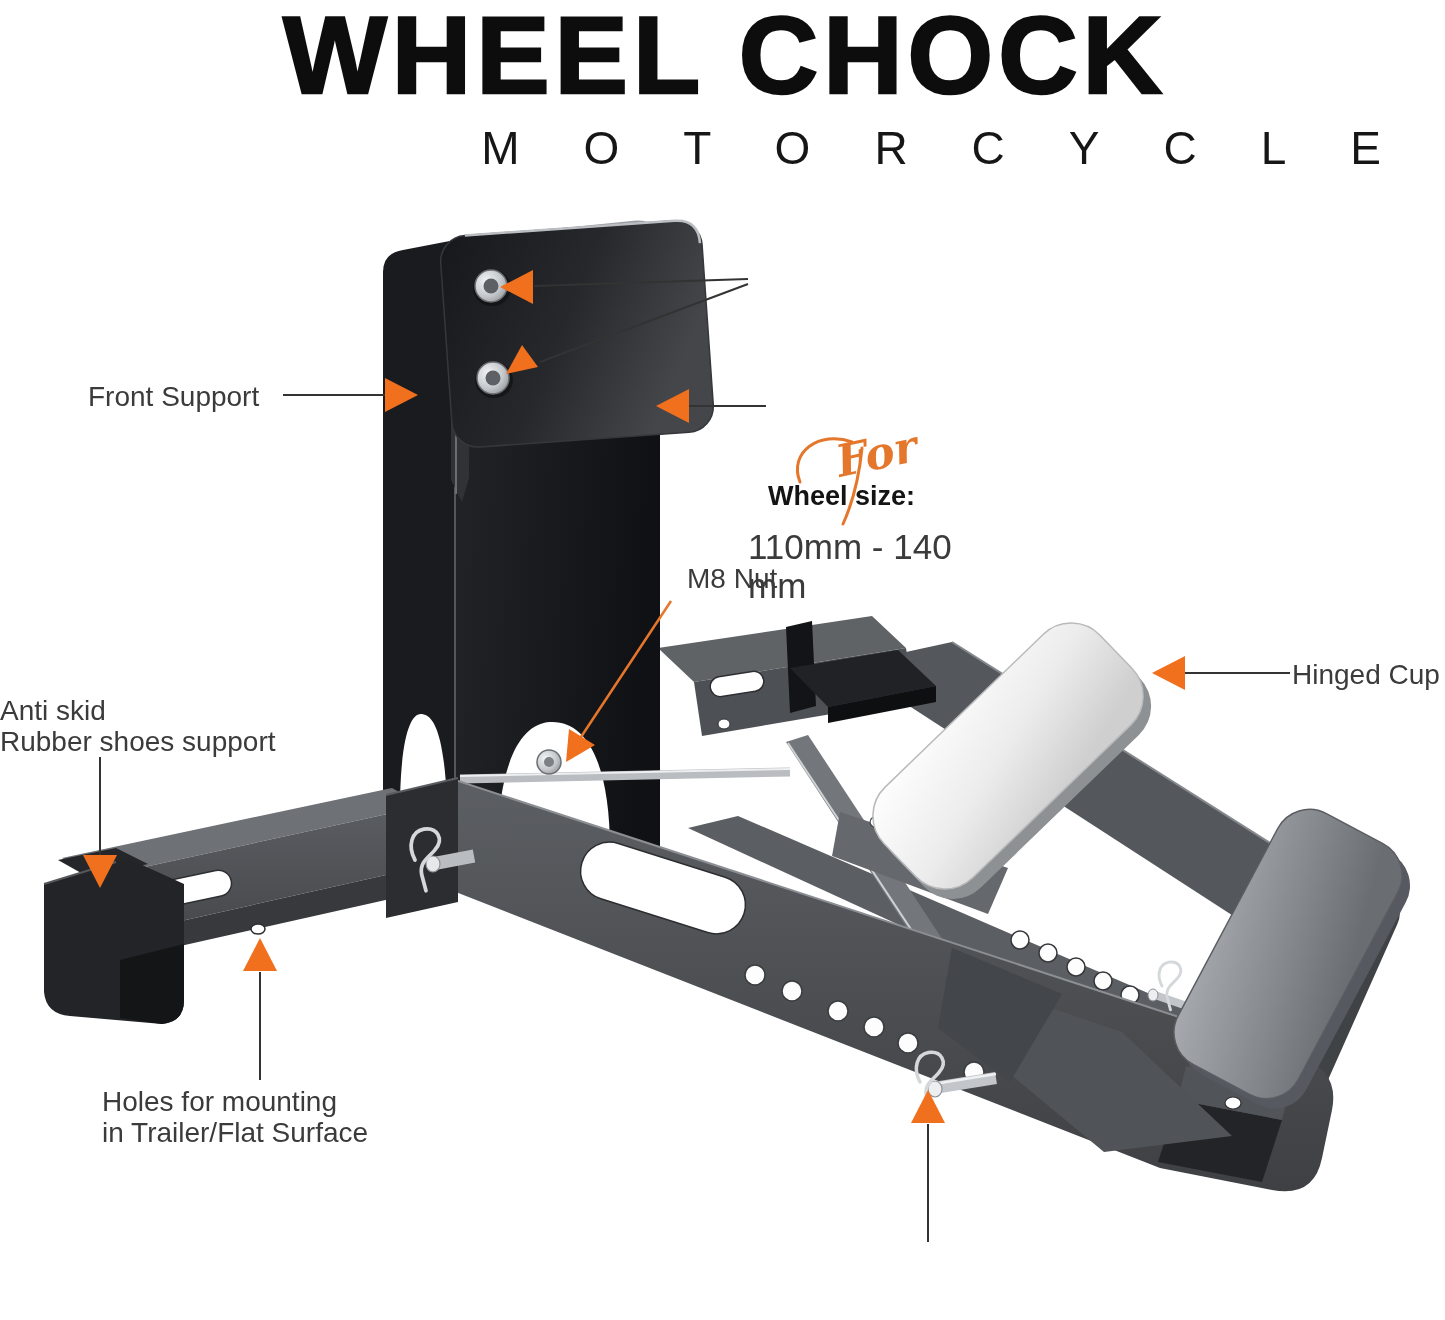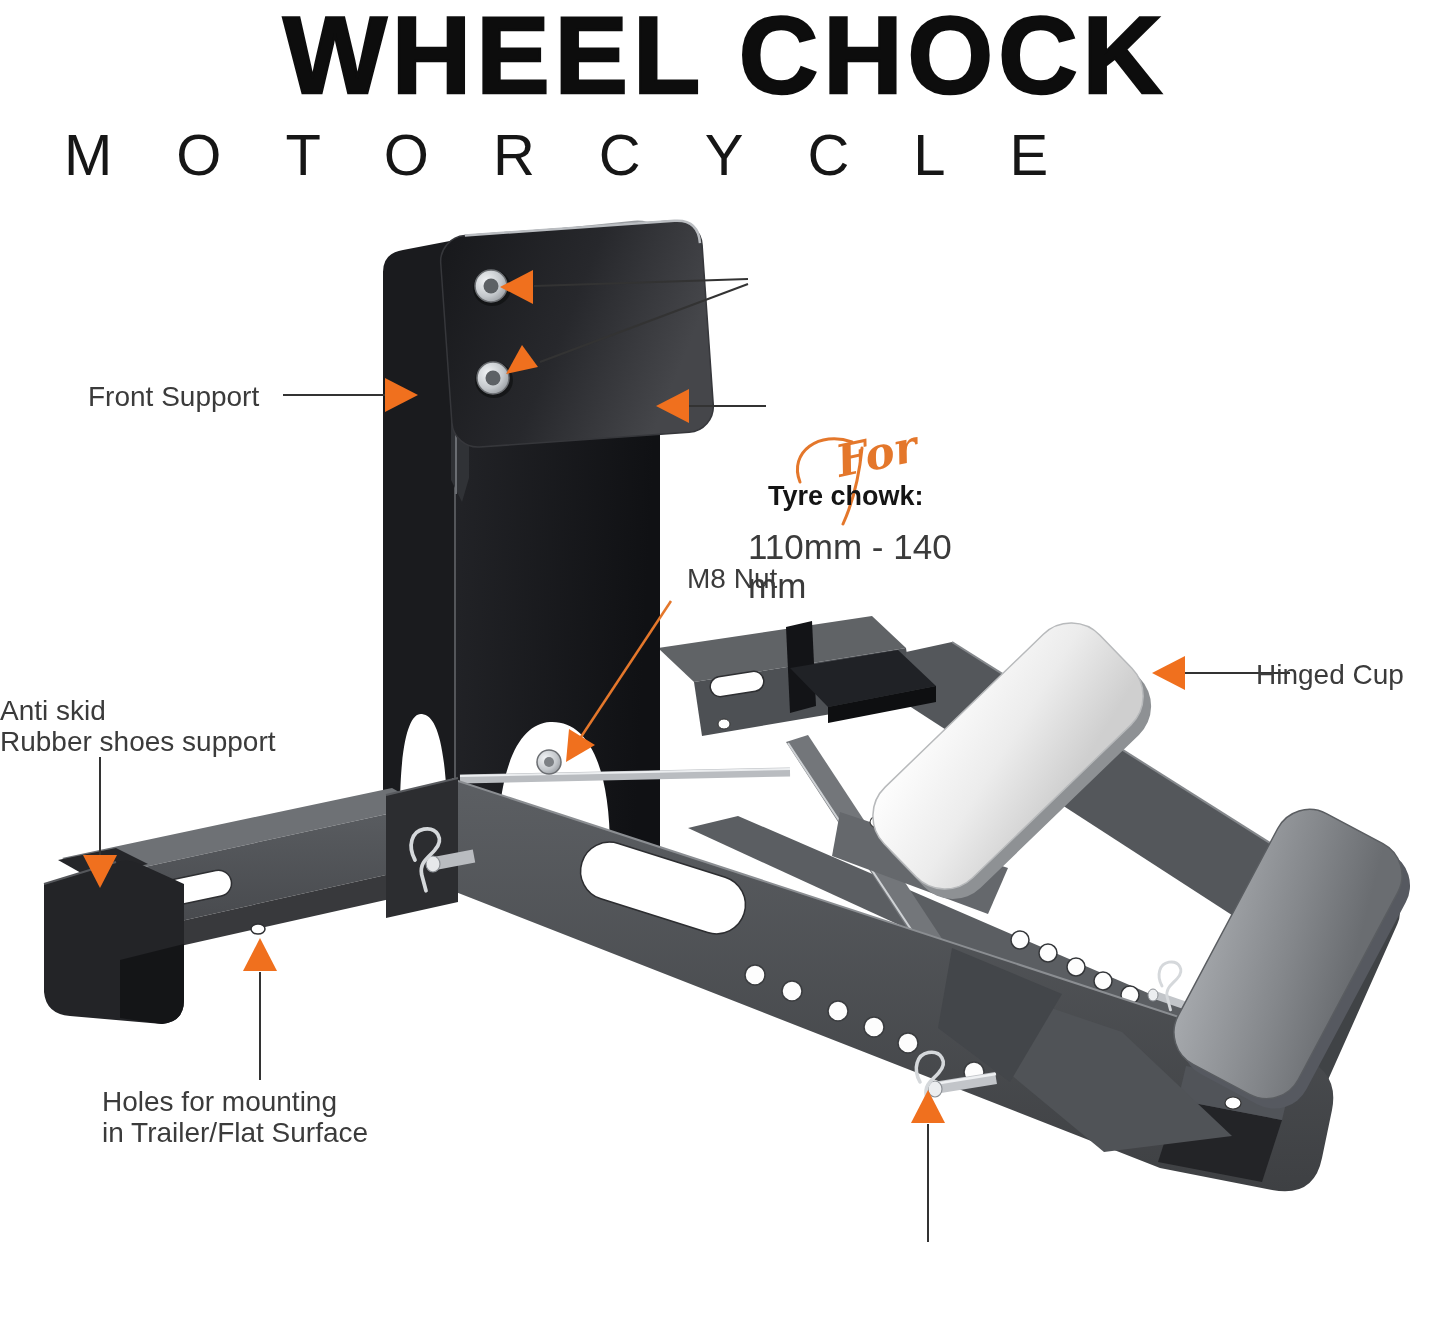--- a/index.html
+++ b/index.html
@@ -15,23 +15,23 @@
     position:relative;width:1445px;height:1320px;background:#ffffff;
     overflow:hidden;font-family:"Liberation Sans",sans-serif;
   }
   .title{
     position:absolute;top:0px;left:0;width:100%;text-align:center;
     font-family:"Liberation Sans",sans-serif;font-weight:900;
     font-size:110px;letter-spacing:5px;padding-left:5px;color:var(--title-color);
     -webkit-text-stroke:2.5px var(--title-color);line-height:1.0;
   }
   .subtitle{
-    position:absolute;top:121px;left:0;width:100%;text-align:left;
+    position:absolute;top:121px;left:0;width:100%;text-align:right;
     font-family:"Liberation Sans",sans-serif;font-weight:400;
-    font-size:58px;letter-spacing:64px;padding-left:64px;color:#161616;
+    font-size:46px;letter-spacing:64px;padding-left:64px;color:#161616;
   }
   svg.art{position:absolute;left:0;top:0;}
   .lbl{
     position:absolute;font-family:"Liberation Sans",sans-serif;
     font-size:28px;color:var(--label-color);line-height:1.12;
     white-space:pre-line;
   }
   .lbl.center{}
   .lbl.bold{font-weight:bold;color:#141414;}
   .for-script{
@@ -262,27 +262,27 @@
       <polygon points="928,1090 911,1123 945,1123"></polygon>
     </g>
   </svg>
 
 
   <div class="lbl center" style="left:88px;top:381px;width:190px;">Front Support</div>
 
 
   <div class="for-script">For</div>
 
-  <div class="lbl center bold" style="left:768px;top:481px;width:200px;font-size:27px;">Tyre chowk:</div>
+  <div class="lbl center bold" style="left:768px;top:481px;width:200px;font-size:27px;">Wheel size:</div>
 
   <div class="lbl center" style="left:748px;top:527px;width:240px;font-size:35px;">110mm - 140 mm</div>
 
   <div class="lbl" style="left:640px;top:563px;margin-left:47px;">M8 Nut</div>
 
-  <div class="lbl" style="left:1256px;top:659px;">Hinged Cup</div>
+  <div class="lbl" style="left:1292px;top:659px;">Hinged Cup</div>
 
   <div class="lbl center" style="left:0px;top:695px;width:280px;">Anti skid
 Rubber shoes support</div>
 
   <div class="lbl center" style="left:102px;top:1086px;width:290px;">Holes for mounting
 in Trailer/Flat Surface</div>
 
 
 </div>
 

